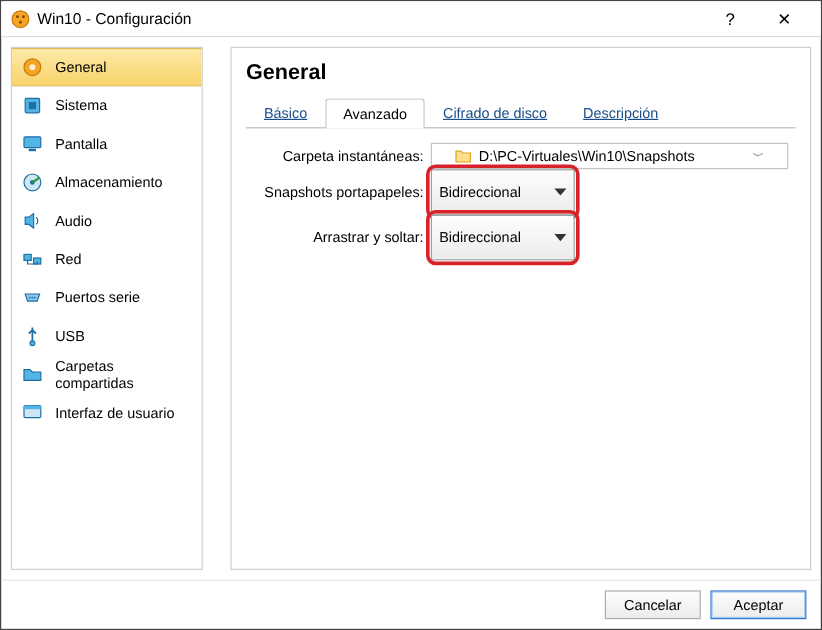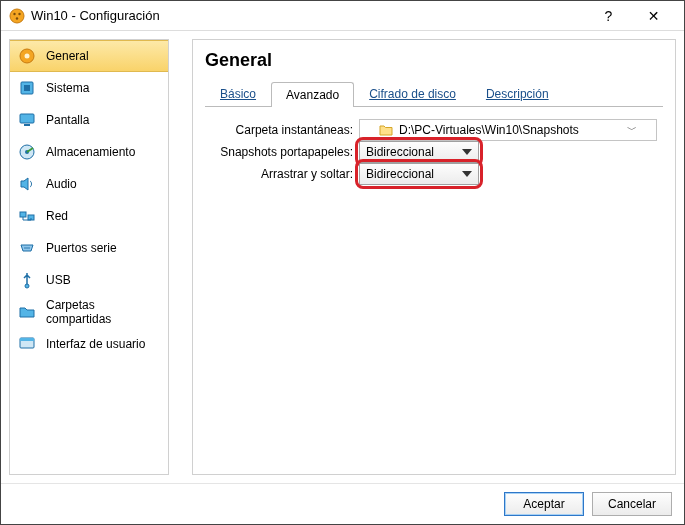--- a/index.html
+++ b/index.html
@@ -31,21 +31,21 @@
 .row { display: flex; align-items: center; }
 .row-label { width: 148px; text-align: right; padding-right: 6px; color: #000; }
 
 .path-field { flex: 1; display: flex; align-items: center; border: 1px solid #c4c4c4; height: 22px; padding: 0 19px; gap: 6px; }
 .folder-ic { width: 14px; height: 12px; }
 .path-text { flex: 1; color: #000; }
 .dd-arrow { font-size: 10px; color: #555; }
 
 .select-wrap { position: relative; }
 .select-highlight { position: absolute; inset: -4px; border: 3px solid #d8222a; border-radius: 8px; pointer-events: none; }
-.select { display: flex; align-items: center; width: 120px; height: 22px; border: 1px solid #a0a0a0; background: linear-gradient(#fdfdfd,#ececec); padding: 0 6px; justify-content: space-between; cursor: pointer; }
+.select { display: flex; align-items: center; width: 120px; height: 38px; border: 1px solid #a0a0a0; background: linear-gradient(#fdfdfd,#ececec); padding: 0 6px; justify-content: space-between; cursor: pointer; }
 .select span { color: #000; }
 .tri { width: 0; height: 0; border-left: 5px solid transparent; border-right: 5px solid transparent; border-top: 6px solid #333; }
 
 .footer { display: flex; justify-content: flex-end; gap: 8px; padding: 8px 12px; border-top: 1px solid #e5e5e5; }
 .btn-f { min-width: 80px; height: 24px; border: 1px solid #adadad; background: linear-gradient(#fdfdfd,#ececec); cursor: pointer; }
 .btn-f.primary { border: 1px solid #2e77c8; box-shadow: 0 0 0 1px #a7d1f5 inset; }
 </style>
 </head>
 <body>
 
@@ -182,15 +182,15 @@
             <span>Bidireccional</span>
             <span class="tri"></span>
           </div>
         </div>
       </div>
     </div>
   </div>
 </div>
 
 <div class="footer">
+  <button class="btn-f">Cancelar</button>
   <button class="btn-f primary">Aceptar</button>
-  <button class="btn-f">Cancelar</button>
 </div>
 
 </body></html>

